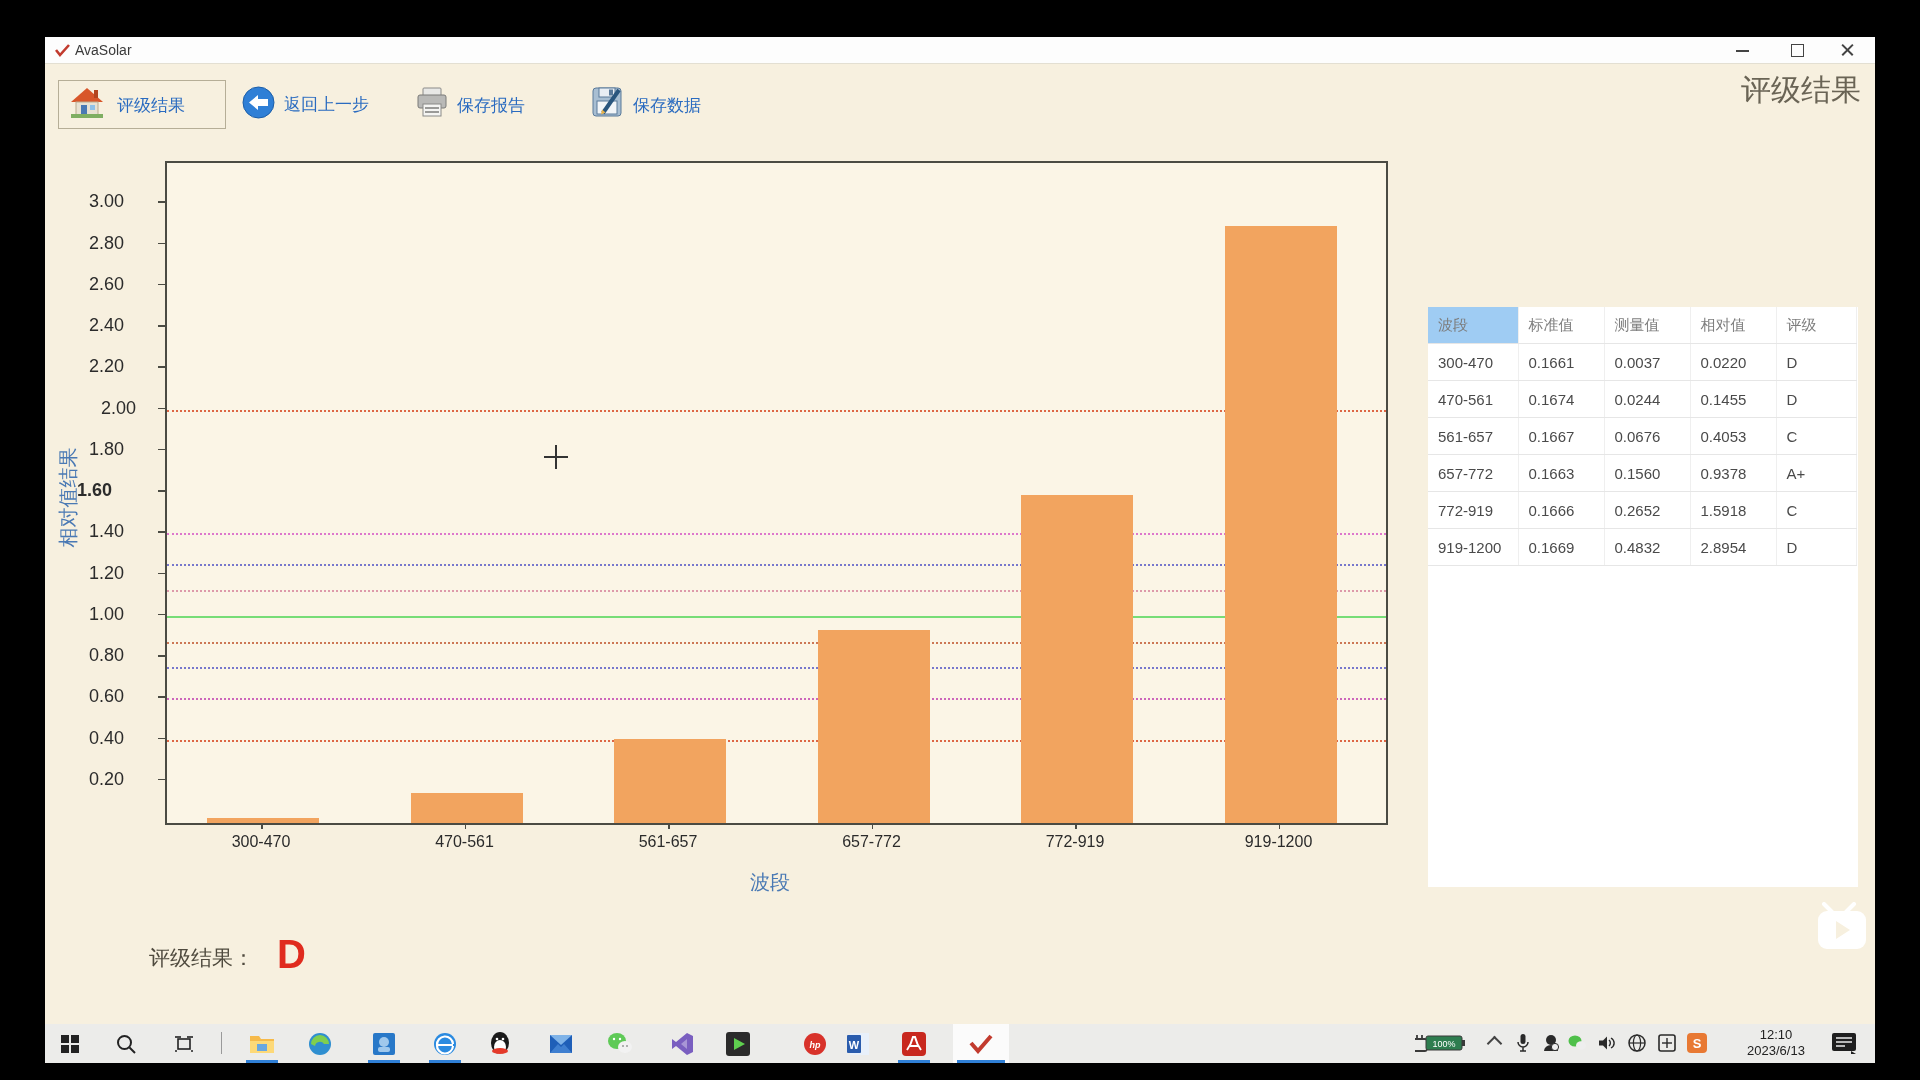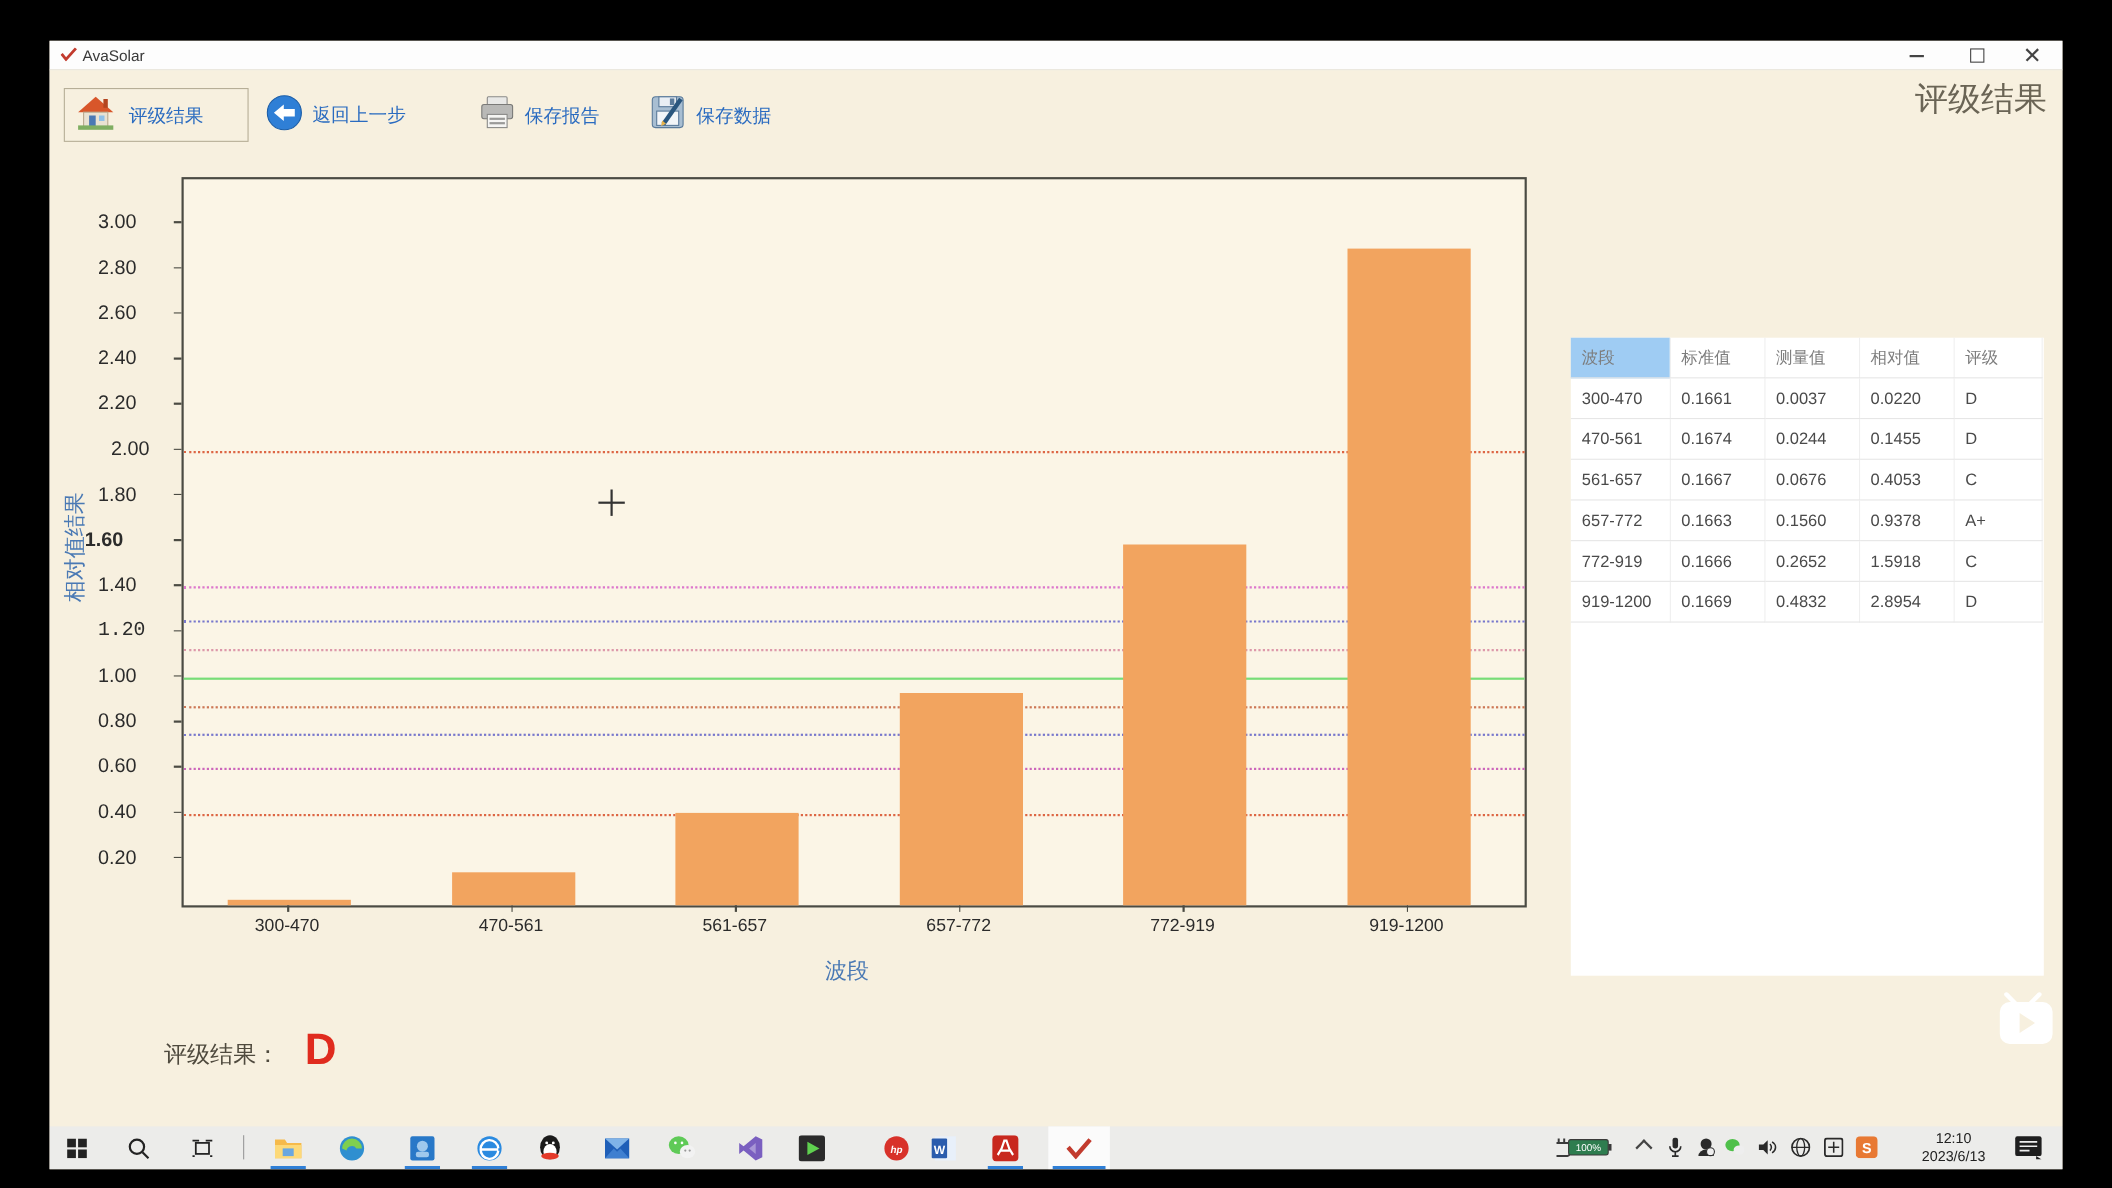--- a/index.html
+++ b/index.html
@@ -114,21 +114,21 @@
     <div class="btn" style="left:197px;top:22px;">
       <span>
         <svg width="33" height="33" viewBox="0 0 33 33">
           <circle cx="16.5" cy="16.5" r="15.5" fill="#2f7fd6" stroke="#1c5ea8"></circle>
           <polygon points="7,16.5 16,9 16,13 26,13 26,20 16,20 16,24" fill="#fff"></polygon>
         </svg>
       </span>
       <span class="btn-label" style="position:absolute;left:42px;top:7px;white-space:nowrap;">返回上一步</span>
     </div>
 
-    <div class="btn" style="left:390px;top:22px;">
+    <div class="btn" style="left:370px;top:22px;">
       <span>
         <svg width="34" height="33" viewBox="0 0 34 33">
           <rect x="8" y="2" width="18" height="8" rx="1" fill="#e8e8e6" stroke="#8a8a88"></rect>
           <rect x="3" y="9" width="28" height="13" rx="2" fill="#b9b9b7" stroke="#7a7a78"></rect>
           <rect x="8" y="18" width="18" height="12" fill="#f5f5f3" stroke="#8a8a88"></rect>
           <rect x="10" y="21" width="14" height="2" fill="#9a9a98"></rect>
           <rect x="10" y="25" width="14" height="2" fill="#9a9a98"></rect>
         </svg>
       </span>
       <span class="btn-label" style="position:absolute;left:42px;top:8px;white-space:nowrap;">保存报告</span>
@@ -172,21 +172,21 @@
         <div class="ytick-label" style="left: 44px; top: 704.75px;">0.20</div>
         <div class="ytick-mark" style="left: 113px; top: 714.75px;"></div>
         <div class="ytick-label" style="left: 44px; top: 663.5px;">0.40</div>
         <div class="ytick-mark" style="left: 113px; top: 673.5px;"></div>
         <div class="ytick-label" style="left: 44px; top: 622.25px;">0.60</div>
         <div class="ytick-mark" style="left: 113px; top: 632.25px;"></div>
         <div class="ytick-label" style="left: 44px; top: 581px;">0.80</div>
         <div class="ytick-mark" style="left: 113px; top: 591px;"></div>
         <div class="ytick-label" style="left: 44px; top: 539.75px;">1.00</div>
         <div class="ytick-mark" style="left: 113px; top: 549.75px;"></div>
-        <div class="ytick-label" style="left: 44px; top: 498.5px; font-family: Liberation Mono, monospace;">1.20</div>
+        <div class="ytick-label" style="left: 44px; top: 498.5px;">1.20</div>
         <div class="ytick-mark" style="left: 113px; top: 508.5px;"></div>
         <div class="ytick-label" style="left: 44px; top: 457.25px;">1.40</div>
         <div class="ytick-mark" style="left: 113px; top: 467.25px;"></div>
         <div class="ytick-label" style="left: 32px; top: 416px; font-weight: bold;">1.60</div>
         <div class="ytick-mark" style="left: 113px; top: 426px;"></div>
         <div class="ytick-label" style="left: 44px; top: 374.75px;">1.80</div>
         <div class="ytick-mark" style="left: 113px; top: 384.75px;"></div>
         <div class="ytick-label" style="left: 56px; top: 333.5px;">2.00</div>
         <div class="ytick-mark" style="left: 113px; top: 343.5px;"></div>
         <div class="ytick-label" style="left: 44px; top: 292.25px;">2.20</div>

